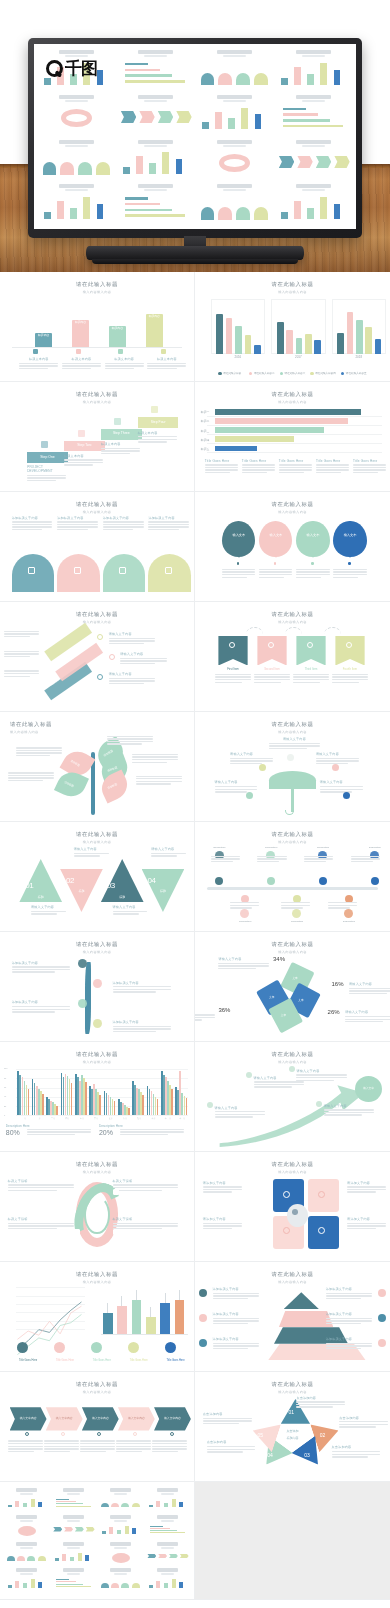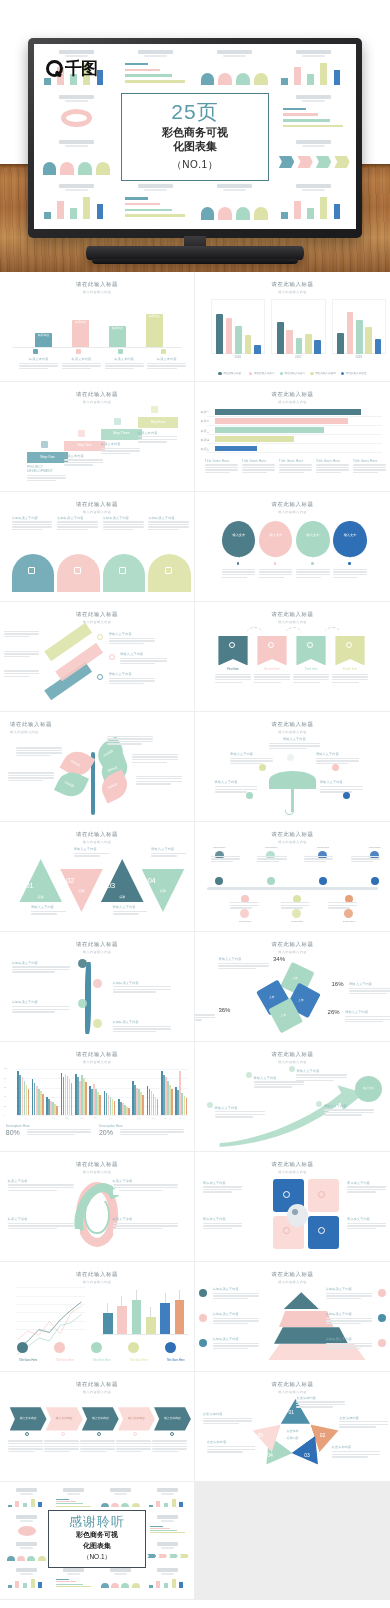--- a/index.html
+++ b/index.html
@@ -291,26 +291,20 @@
               <div style="position:absolute;left:76%;bottom:14%;width:9%;height:53%;background:#3f7fbf"></div>
             </div>
           </div>
         </div>
 
       <div class="logo">
         <span class="q"></span>
         <span class="ch">千图</span>
       </div>
 
-      <div class="title-card">
-        <div class="big">25页</div>
-        <div class="mid">彩色商务可视</div>
-        <div class="mid">化图表集</div>
-        <div class="no">（NO.1）</div>
-      </div>
     </div>
     <div class="tv-stand-neck"></div>
     <div class="tv-stand-base"></div>
   </div>
 </div>
 
 <div class="sheet" id="sheet">
     <div class="row">
       <div class="slide">
         <div class="s-title">
@@ -1586,23 +1580,17 @@
               <div class="ms"></div>
               <div style="position:relative;height:calc(100% - 14px);padding:0 4px">
                 <div style="position:absolute;left:8%;bottom:14%;width:9%;height:25%;background:#6ba7b4"></div>
                 <div style="position:absolute;left:25%;bottom:14%;width:9%;height:62%;background:#f6c9c6"></div>
                 <div style="position:absolute;left:42%;bottom:14%;width:9%;height:39%;background:#a9d9c4"></div>
                 <div style="position:absolute;left:59%;bottom:14%;width:9%;height:76%;background:#dde3a8"></div>
                 <div style="position:absolute;left:76%;bottom:14%;width:9%;height:53%;background:#3f7fbf"></div>
               </div>
             </div>
           </div>
-          <div class="final-card">
-            <div class="big">感谢聆听</div>
-            <div class="mid">彩色商务可视</div>
-            <div class="mid">化图表集</div>
-            <div class="no">（NO.1）</div>
-          </div>
         </div>
       </div>
       <div class="slide blank" style="border-right: none; height: 118px;"></div>
     </div>
   </div>
 
 </body></html>

